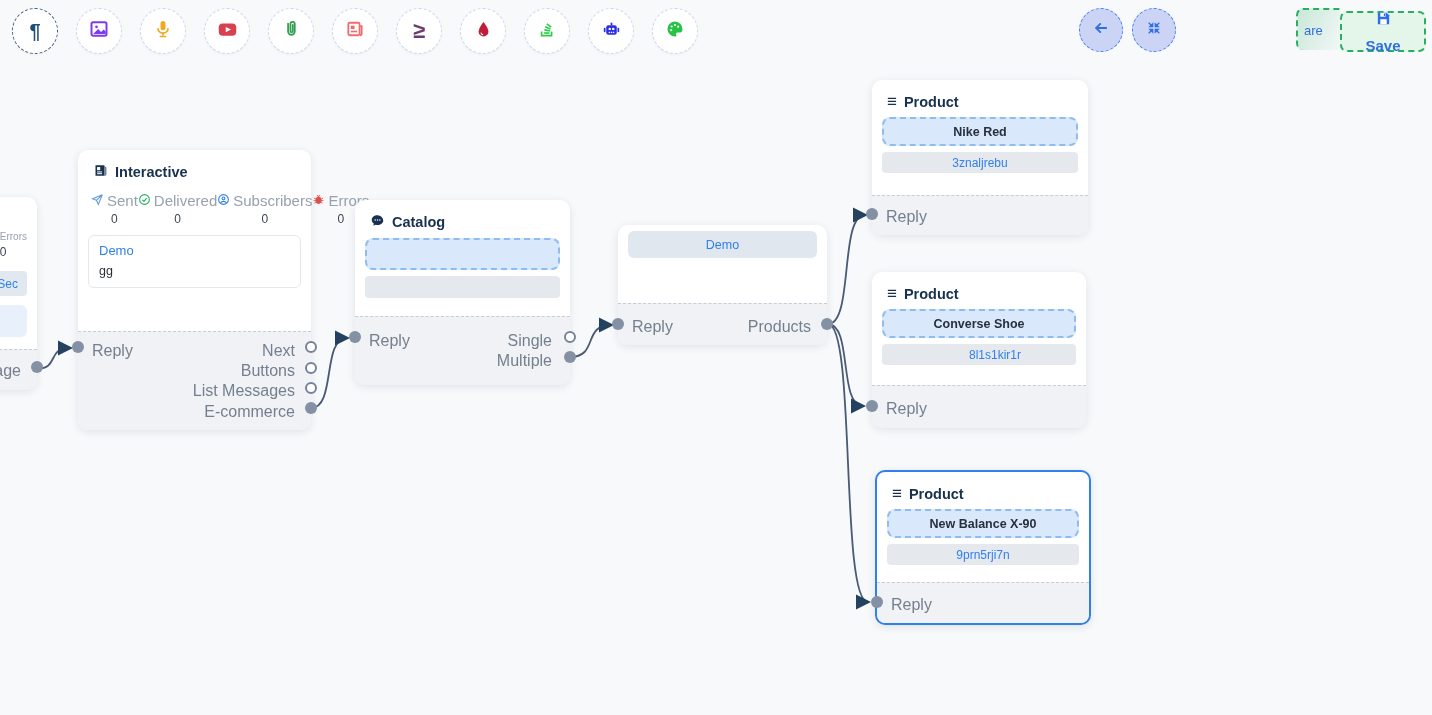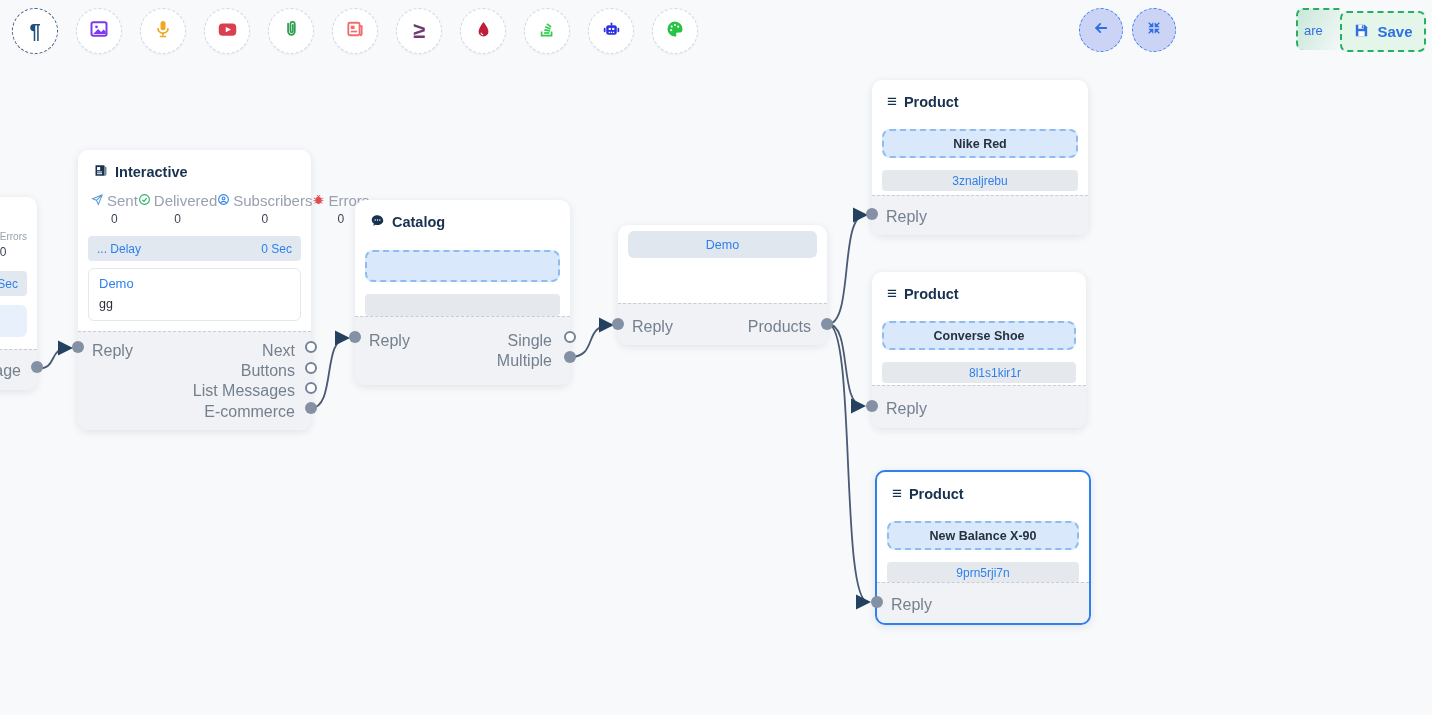--- a/index.html
+++ b/index.html
@@ -24,21 +24,21 @@
 
   .tr-btn{
     position:absolute;top:8px;width:42px;height:42px;border-radius:50%;
     background:#ccd4f6;border:1.6px dashed #3d7bf7;
     display:flex;align-items:center;justify-content:center;cursor:pointer;z-index:5;
   }
   .save-btn{
     position:absolute;top:11px;left:1340px;width:82px;height:37px;border-radius:7px;
     background:#e4f6ea;border:2px dashed #27ae60;
     display:flex;align-items:center;justify-content:center;gap:7px;
-    color:#2f6fe4;font-size:15px;font-weight:bold;cursor:pointer;z-index:6;
+    color:#2f6fe4;font-size:15px;font-weight:bold;cursor:pointer;z-index:6;flex-direction:column;
   }
   .partial-btn{
     position:absolute;top:8px;left:1296px;width:44px;height:42px;z-index:5;overflow:hidden;
     border-top:2px dashed #27ae60;border-left:2px dashed #27ae60;border-radius:7px 0 0 7px;
     background:linear-gradient(115deg, rgba(39,174,96,0.22), rgba(39,174,96,0.02));
     color:#2f6fe4;font-size:13px;display:flex;align-items:center;justify-content:flex-start;
     padding-left:6px;box-sizing:border-box;
   }
 
   
@@ -70,21 +70,21 @@
     display:flex;align-items:center;justify-content:space-between;
     padding:0 9px;font-size:12px;color:#2f80ed;
   }
   .msg-box{
     margin:7px 10px 0;border:1px solid #e4e8ed;border-radius:6px;padding:7px 10px 9px;
   }
   .msg-title{color:#2f80ed;font-size:13px;}
   .msg-body{color:#2b2f36;font-size:12.5px;margin-top:6px;}
 
   .dashed-box{
-    margin:12px 10px;background:#d9e9fb;border:2px dashed #8fbcf0;border-radius:8px;
+    margin:0 10px;background:#d9e9fb;border:2px dashed #8fbcf0;border-radius:8px;
     display:flex;align-items:center;justify-content:center;
     font-size:12.5px;font-weight:bold;color:#27313e;box-sizing:border-box;
   }
   .gray-box{
     margin:6px 10px 0;background:#e5e9ee;border-radius:4px;
     display:flex;align-items:center;justify-content:center;
     font-size:12px;color:#2f80ed;box-sizing:border-box;
   }
   .pill-box{
     margin:6px 10px 0;background:#e1e7ee;border-radius:6px;height:27px;
@@ -282,24 +282,20 @@
         <div class="slab">
             <span><svg width="13" height="13" viewBox="0 0 24 24" fill="#e24c4b" stroke="#e24c4b" stroke-width="1.6">
                 <ellipse cx="12" cy="13.5" rx="5" ry="6"></ellipse>
                 <path d="M12 7.5 a3 3 0 0 1 3 -3 M12 7.5 a3 3 0 0 0 -3 -3 M7 11 L3.5 9.5 M7 14 H3 M7.5 17 L4.5 19 M17 11 L20.5 9.5 M17 14 H21 M16.5 17 L19.5 19" fill="none"></path>
               </svg></span>
             <span>Errors</span>
           </div>
         <div class="sval">0</div>
       </div>
     </div>
-    <div class="delay-bar">
-      <span>... Delay</span>
-      <span>0 Sec</span>
-    </div>
     <div class="msg-box">
       <div class="msg-title">Demo</div>
       <div class="msg-body">gg</div>
     </div>
     <div class="nfooter" style="height:98px;">
       <span class="flabel" style="left:14px;top:10px;">Reply</span>
       <span class="handle filled" style="left:-6px;top:9px;"></span>
       <span class="flabel" style="right:16px;top:10px;">Next</span>
       <span class="handle hollow" style="right:-6px;top:9px;"></span>
       <span class="flabel" style="right:16px;top:30px;">Buttons</span>

